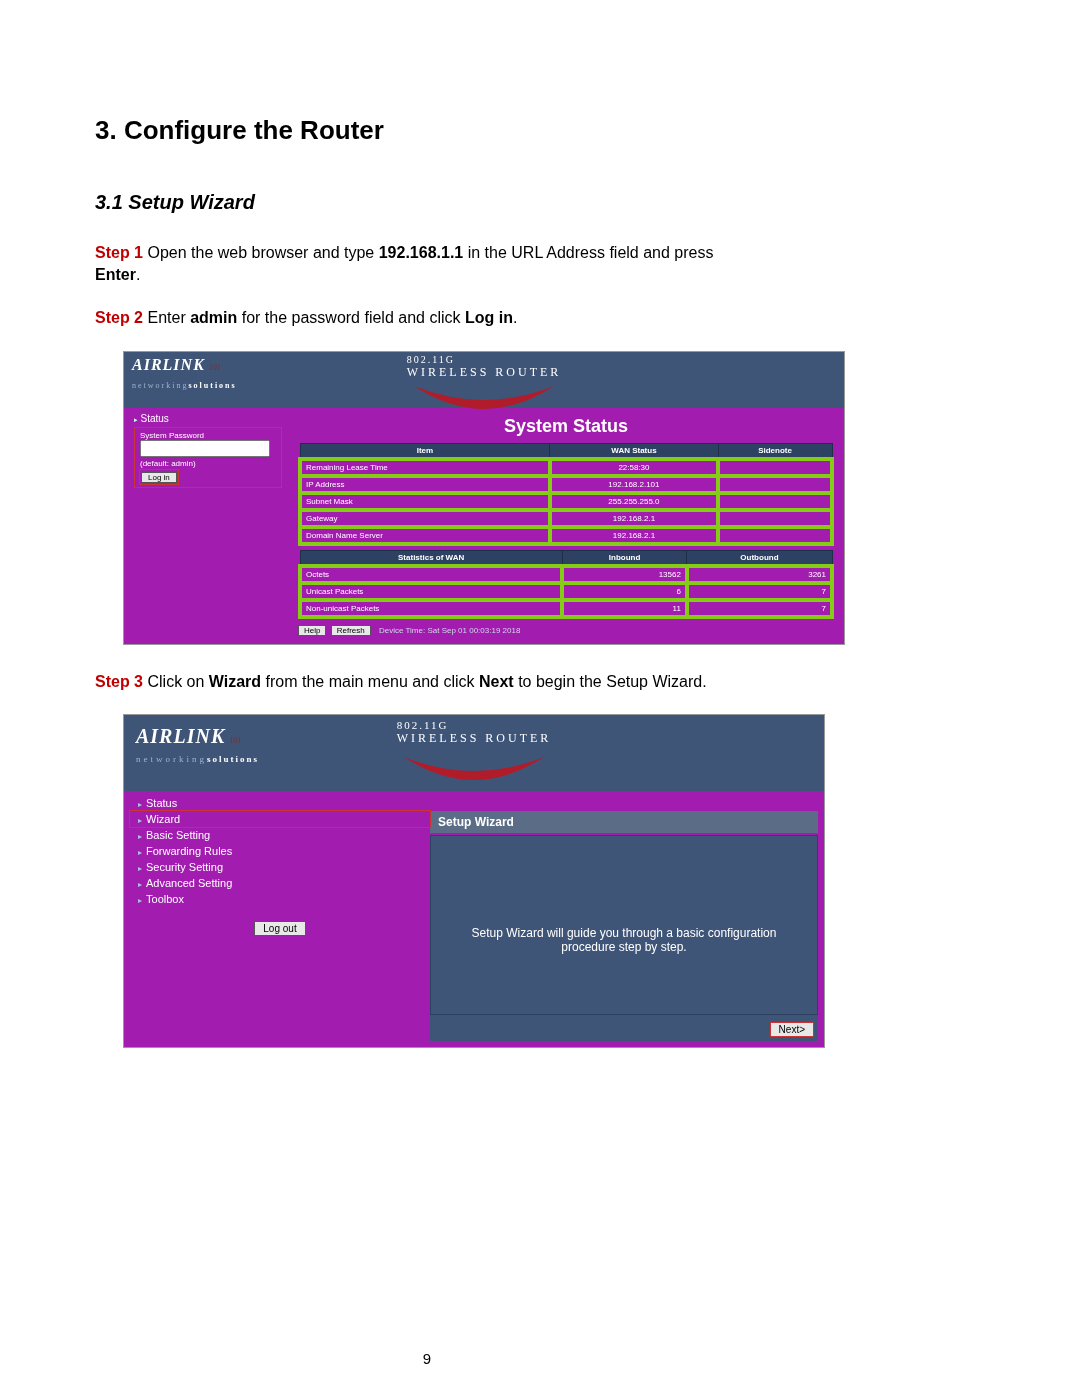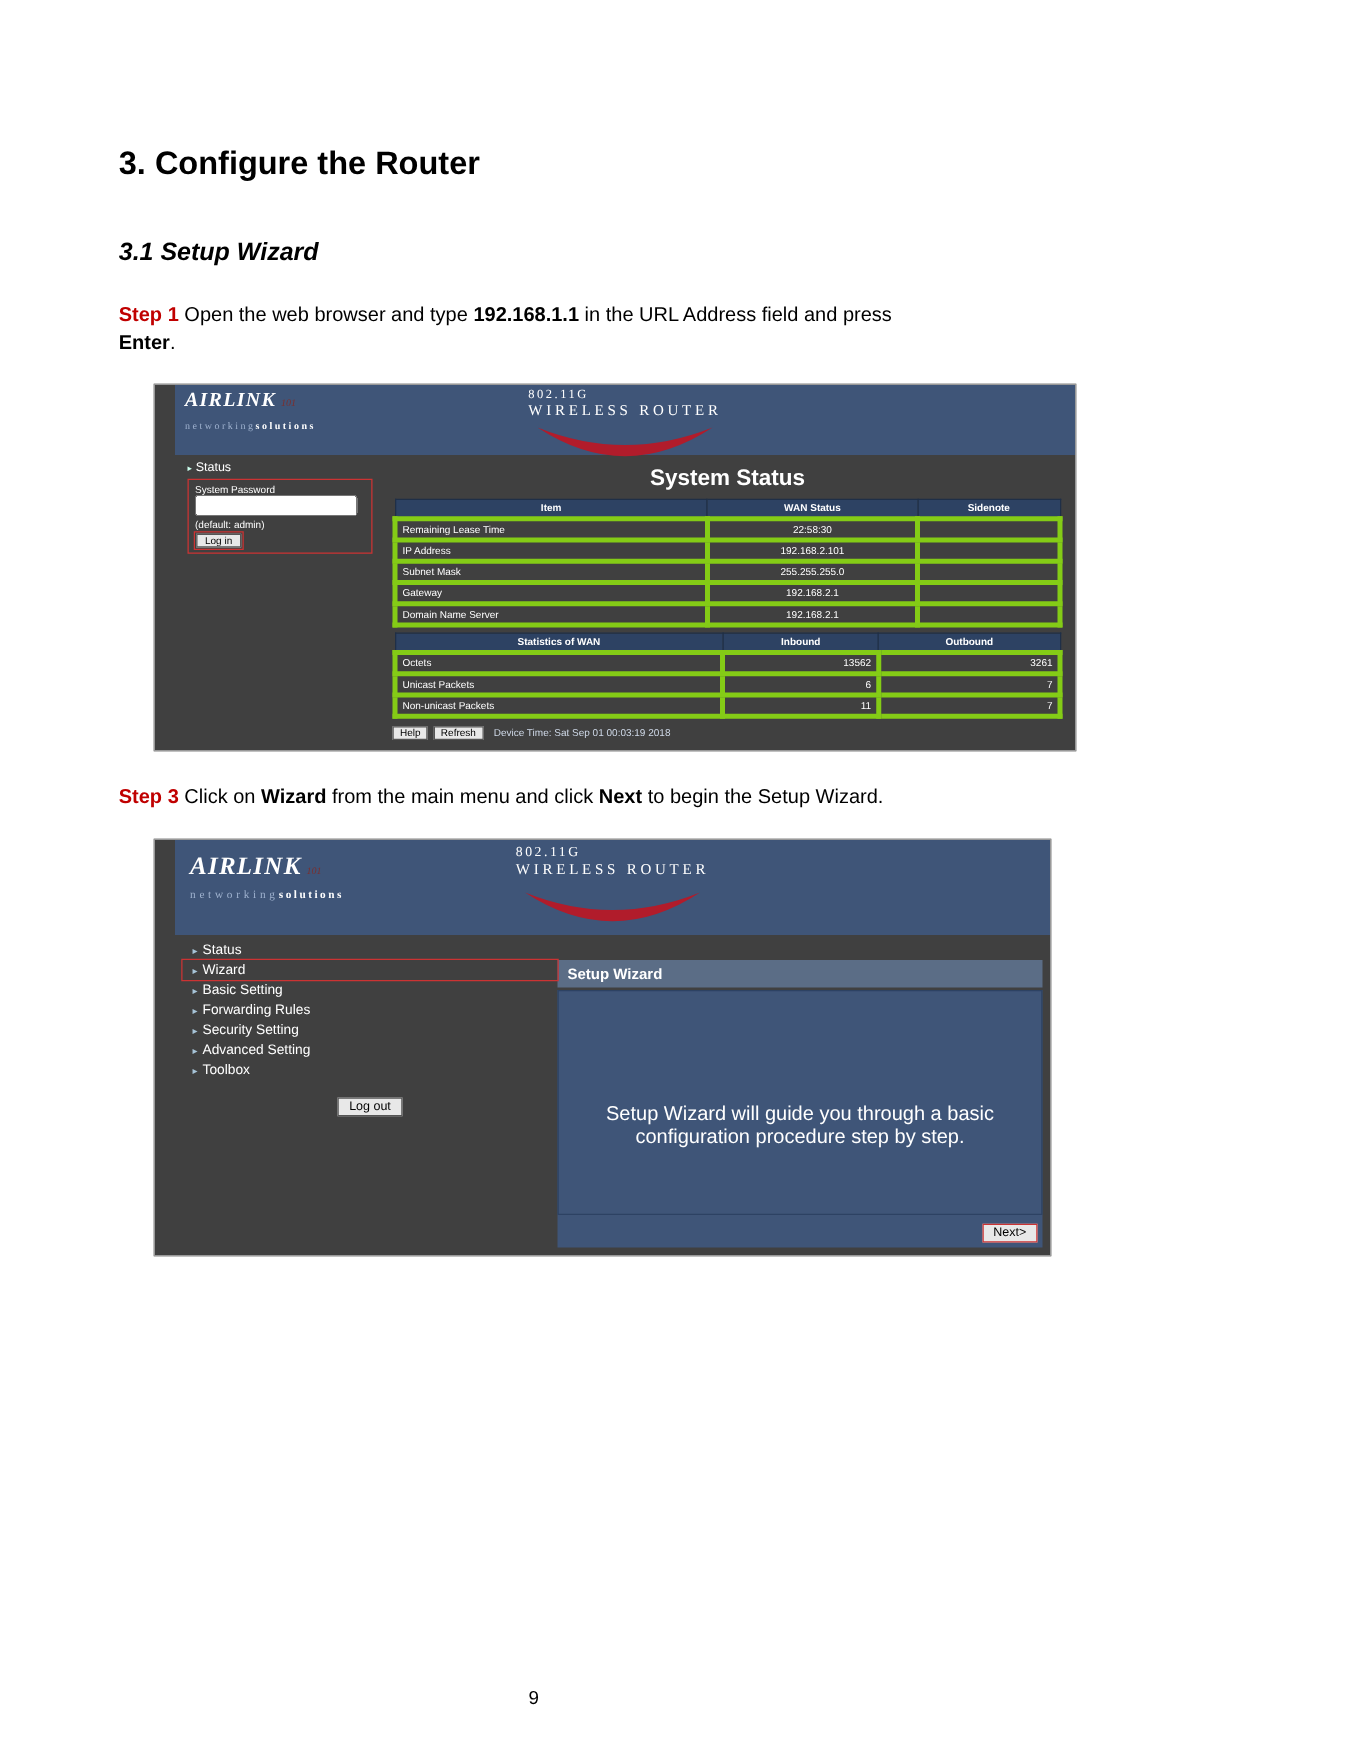--- a/index.html
+++ b/index.html
@@ -32,22 +32,21 @@
     margin: 0 0 22px 0;
   }
   .red { color: #c00000; font-weight: bold; }
   .bold { font-weight: bold; }
 
   
   .router-shot {
     border: 1px solid #999;
     margin: 0 0 26px 28px;
     position: relative;
-    background: #404040;
-    padding-left: 16px;
+    background: #a21caf;
   }
   .router-shot .topbar {
     position: relative;
     height: 60px;
     background: #eceff4;
   }
   .router-shot .curve {
     position: absolute;
     top: 4px;
     left: 50%;
@@ -137,21 +136,21 @@
   .shot2 .sidebar .nav-item.selected { outline:1px solid #c33; }
   .shot2 .sidebar .logout-wrap { text-align:center; margin-top:14px; }
   .shot2 .sidebar button.logout { font-size:10px; padding:1px 8px; border:1px solid #555; background:#e8e8e8;}
   .shot2 .content { padding:0 6px 6px 0; }
   .shot2 .panel-title {
      background:#5b6d86; color:#fff; font-weight:bold; font-size:12px;
      padding:4px 8px; margin:20px 0 2px 0;
   }
   .shot2 .panel {
      border:1px solid #2d4263; background:#3f5578; color:#fff;
-     font-size:16px; text-align:center;
+     font-size:12px; text-align:center;
      height:178px; position:relative;
   }
   .shot2 .panel .msg { position:absolute; top:90px; left:0; right:0; padding:0 20px; }
   .shot2 .next-bar { background:#3f5578; padding:4px; text-align:right; }
   .shot2 .next-bar button {
      font-size:10px; padding:1px 8px; border:1px solid #c33; background:#e8e8e8;
   }
 
   .page-number {
     position: absolute;
@@ -168,20 +167,23 @@
 
   <h1 class="section">3. Configure the Router</h1>
 
   <h2 class="subsection">3.1 Setup Wizard</h2>
 
   <p class="para">
     <span class="red">Step 1</span><span> Open the web browser and type </span><span class="bold">192.168.1.1</span><span> in the URL Address field and press </span><br>
     <span class="bold">Enter</span><span>.</span>
   </p>
 
+  <p class="para">
+    <span class="red">Step 2</span><span> Enter </span><span class="bold">admin</span><span> for the password field and click </span><span class="bold">Log in</span><span>.</span>
+  </p>
 
   <div class="router-shot shot1">
     <div class="topbar">
       <div class="logo">
         <span class="big">AIRLINK</span>
         <span class="small">101</span><br>
         <span class="sols">
           <span>networking</span><b>solutions</b>
         </span>
       </div>

